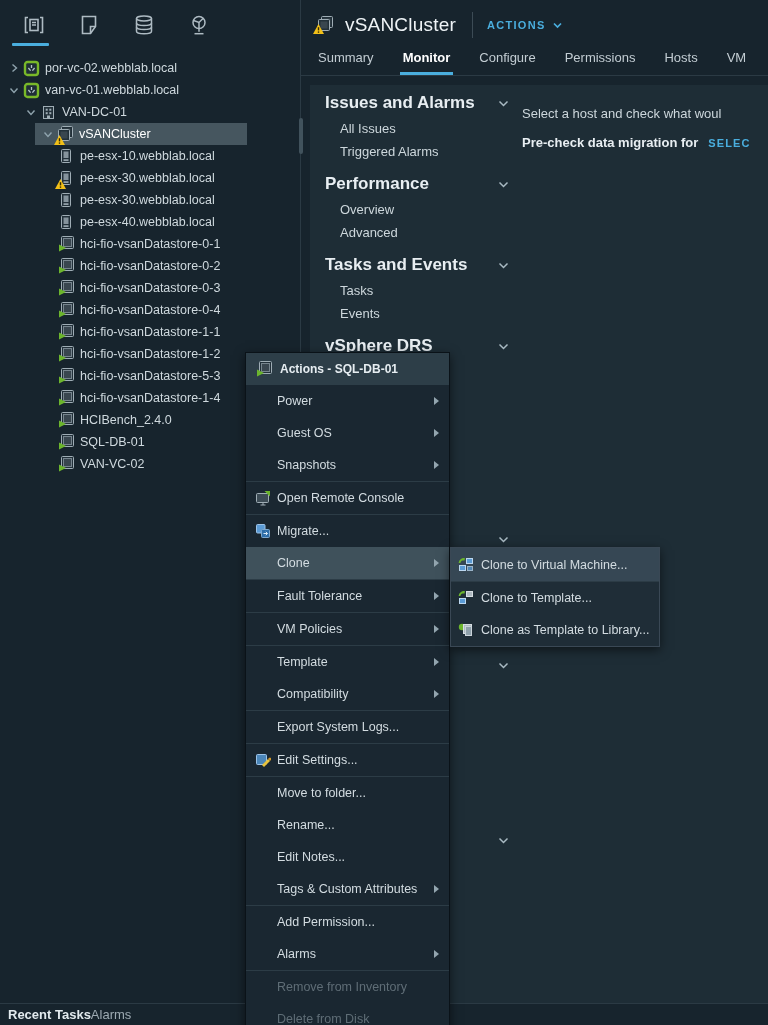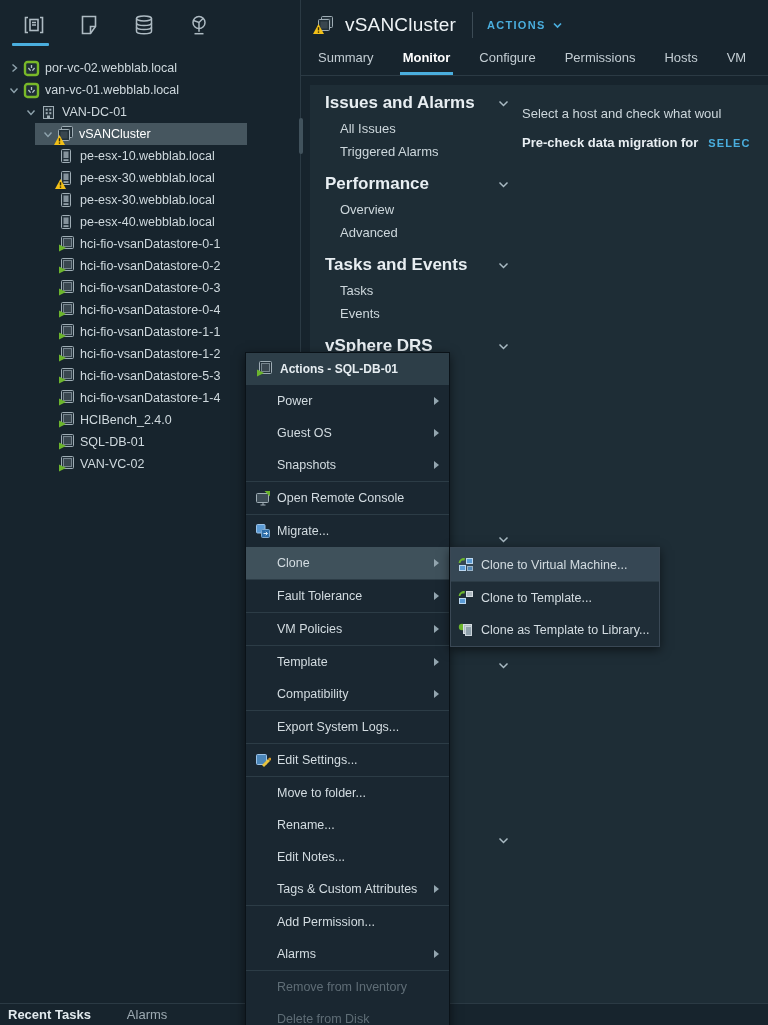--- a/index.html
+++ b/index.html
@@ -51,21 +51,21 @@
 
   
   .main-panel{position:absolute;left:515px;top:85px;right:0;height:918px;background:#1e2d36;overflow:hidden;}
   .main-line1{margin:21px 0 0 7px;font-size:13px;color:#cdd7dc;white-space:nowrap;}
   .main-line2{margin:14px 0 0 7px;display:flex;align-items:center;gap:10px;white-space:nowrap;}
   .precheck{font-size:13px;font-weight:bold;color:#e8eef2;}
   .select-link{font-size:11px;font-weight:bold;color:#4aaede;letter-spacing:1.1px;cursor:pointer;}
 
   
   .bottom-bar{position:absolute;left:0;top:1003px;width:768px;height:22px;background:#17242d;border-top:1px solid #2b3a44;
-              display:flex;align-items:center;padding-left:8px;gap:36px;box-sizing:border-box;z-index:5;}
+              display:flex;align-items:center;padding-left:8px;box-sizing:border-box;z-index:5;}
   .bottom-tab{font-size:13px;font-weight:bold;color:#e2eaee;cursor:pointer;}
   .bottom-tab.inactive{color:#9daab2;font-weight:normal;}
 
   
   .ctx{position:absolute;left:245px;top:352px;width:205px;background:#1a2731;border:1px solid #0a1218;
        box-shadow:0 3px 10px rgba(0,0,0,.55);z-index:20;box-sizing:border-box;}
   .ctx-header{height:32px;background:#2d3e48;display:flex;align-items:center;padding-left:10px;gap:8px;
               font-size:12px;font-weight:bold;color:#e6edf1;}
   .ctx-item{position:relative;height:32px;display:flex;align-items:center;padding-left:31px;font-size:12.5px;color:#d3dce1;cursor:pointer;}
   .ctx-item .mi{position:absolute;left:9px;top:8px;}

